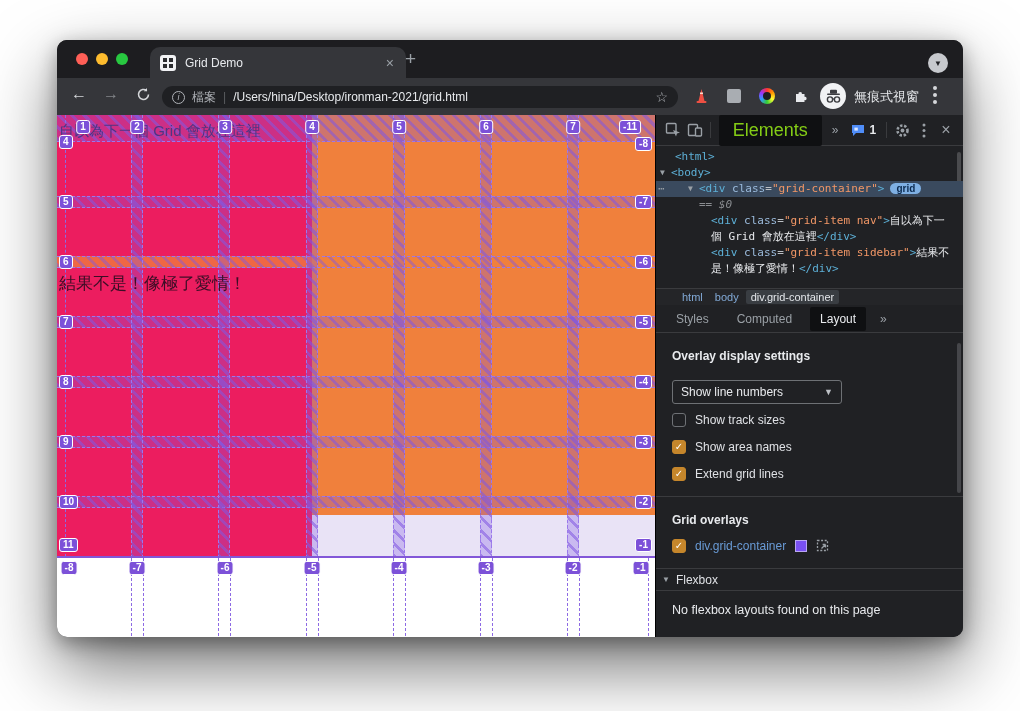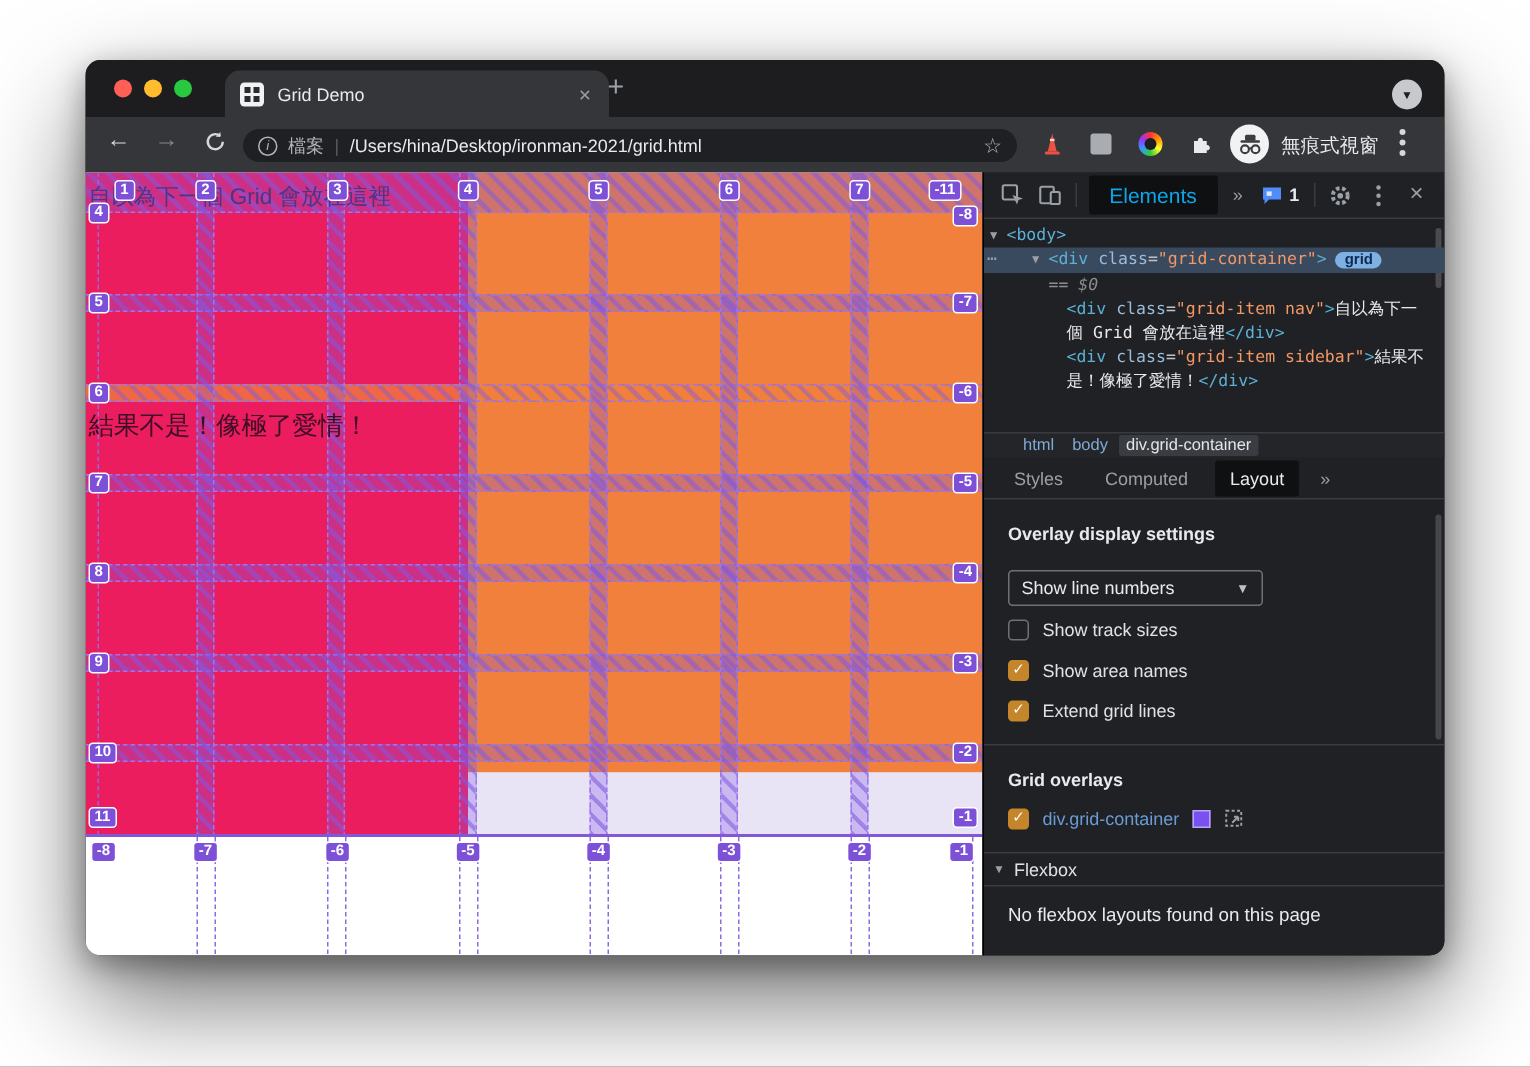--- a/index.html
+++ b/index.html
@@ -65,21 +65,21 @@
   .dashline{position:absolute;width:0;border-left:1px dashed #8d6ae4;}
   .gbadge{position:absolute;background:#7c51d8;color:#fff;border:1px solid #fff;border-radius:3px;
     font-size:10px;font-weight:bold;line-height:12px;padding:0 3px;min-width:10px;text-align:center;z-index:5;}
   .nav-text{position:absolute;left:2px;top:7px;font-size:15px;color:#4e3584;z-index:3;white-space:nowrap;}
   .sidebar-text{position:absolute;left:2px;top:157px;font-size:17px;color:#3b0e26;z-index:3;white-space:nowrap;}
   
   .devtools{width:308px;background:#202124;border-left:1px solid #000;color:#e8eaed;position:relative;flex:0 0 auto;}
   .dt-toolbar{height:31px;border-bottom:1px solid #3a3b3e;display:flex;align-items:center;padding:0 6px;}
   .dt-ic{color:#9aa0a6;display:flex;align-items:center;justify-content:center;width:26px;height:24px;}
   .dt-sep{width:1px;height:16px;background:#3a3b3e;margin:0 4px;}
-  .dt-tab-active{background:#0f1012;color:#0ea5e9;font-size:14px;padding:5px 14px;border-radius:2px;margin:0 4px;text-align:right;}
+  .dt-tab-active{background:#0f1012;color:#84cc16;font-size:18px;padding:5px 14px;border-radius:2px;margin:0 4px;text-align:right;}
   .dt-more{color:#9aa0a6;font-size:12px;padding:0 6px;}
   .console-chip{display:flex;align-items:center;gap:5px;padding:0 6px;}
   .console-count{color:#e8eaed;font-size:12px;font-weight:bold;}
   .dt-close{font-size:16px;}
   
   .dom-tree{height:142px;position:relative;font-family:"DejaVu Sans Mono",monospace;font-size:11px;
     line-height:16px;padding-top:3px;overflow:hidden;}
   .dom-line{position:relative;padding-left:8px;white-space:nowrap;}
   .dom-line.sel{background:#3a4a5e;}
   .dom-arrow{color:#9aa0a6;display:inline-block;width:11px;font-size:8px;vertical-align:1px;}
@@ -292,20 +292,21 @@
               <circle cx="2" cy="2" r="1.5" fill="#9aa0a6"></circle>
               <circle cx="2" cy="7.5" r="1.5" fill="#9aa0a6"></circle>
               <circle cx="2" cy="13" r="1.5" fill="#9aa0a6"></circle>
             </svg>
         </span>
         <span class="dt-ic dt-close">×</span>
       </div>
 
       <div class="dom-tree" id="dom-tree">
         <div class="tree-scroll"></div>
+      <div class="dom-line" style="padding-left: 8px;"><span class="dom-arrow"></span><span class="tk-tag">&lt;html&gt;</span></div>
           <div class="dom-line" style="padding-left: 4px;"><span class="dom-arrow">▼</span><span class="tk-tag">&lt;body&gt;</span></div>
           <div class="dom-line sel" style="padding-left: 32px;"><span class="dom-dots">⋯</span><span class="dom-arrow">▼</span><span class="tk-tag">&lt;div</span><span class="tk-attr"> class</span><span class="tk-plain">=</span><span class="tk-val">"grid-container"</span><span class="tk-tag">&gt;</span><span class="tk-badge">grid</span></div>
           <div class="dom-line" style="padding-left: 32px;"><span class="dom-arrow"></span><span class="tk-meta">== $0</span></div>
           <div class="dom-line" style="padding-left: 44px;"><span class="dom-arrow"></span><span class="tk-tag">&lt;div</span><span class="tk-attr"> class</span><span class="tk-plain">=</span><span class="tk-val">"grid-item nav"</span><span class="tk-tag">&gt;</span><span class="tk-text">自以為下一</span></div>
           <div class="dom-line" style="padding-left: 44px;"><span class="dom-arrow"></span><span class="tk-text">個 Grid 會放在這裡</span><span class="tk-tag">&lt;/div&gt;</span></div>
           <div class="dom-line" style="padding-left: 44px;"><span class="dom-arrow"></span><span class="tk-tag">&lt;div</span><span class="tk-attr"> class</span><span class="tk-plain">=</span><span class="tk-val">"grid-item sidebar"</span><span class="tk-tag">&gt;</span><span class="tk-text">結果不</span></div>
           <div class="dom-line" style="padding-left: 44px;"><span class="dom-arrow"></span><span class="tk-text">是！像極了愛情！</span><span class="tk-tag">&lt;/div&gt;</span></div>
         </div>
 
       <div class="crumbs">

